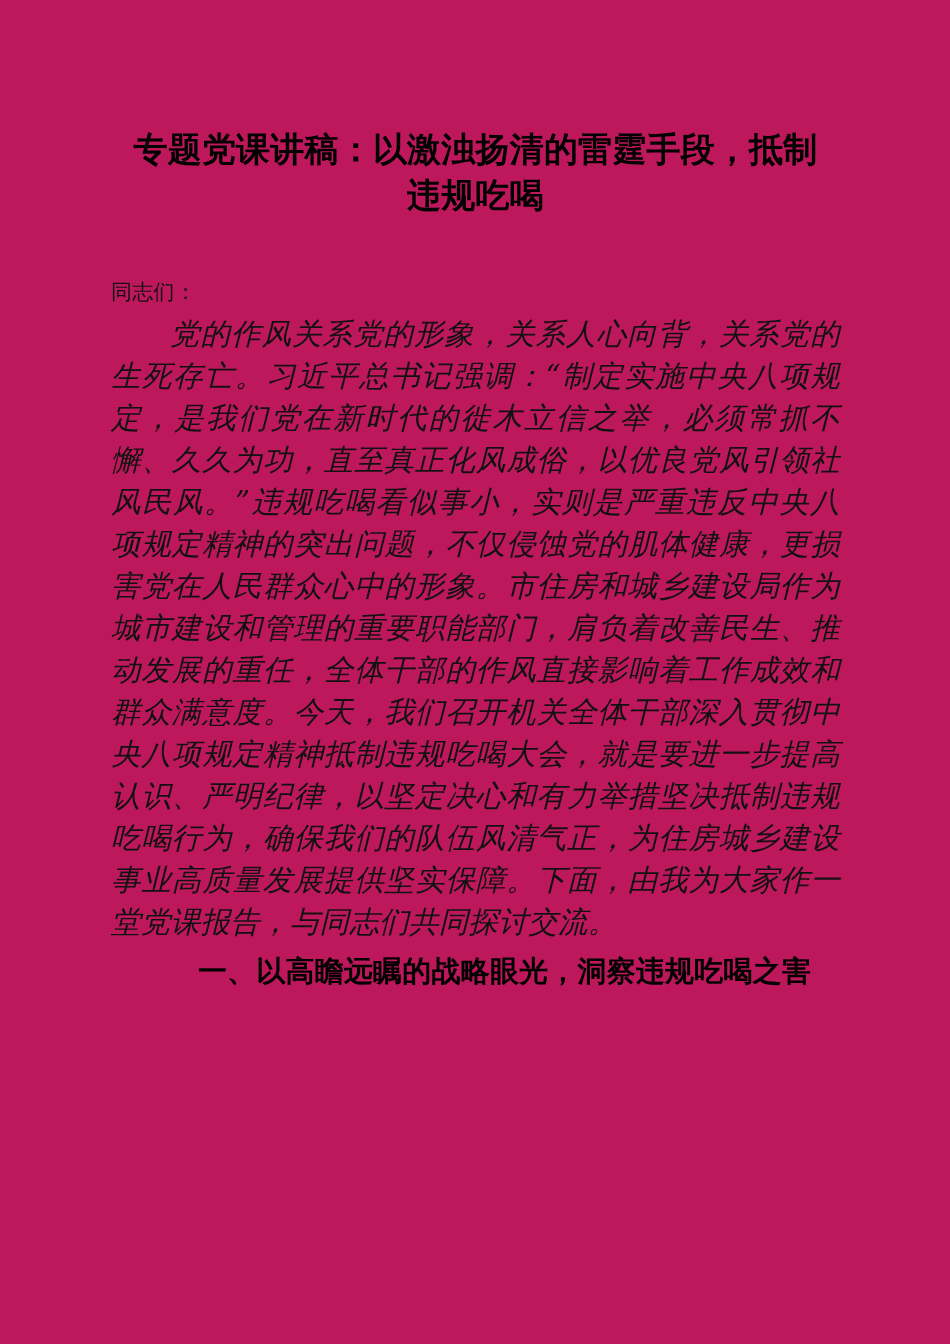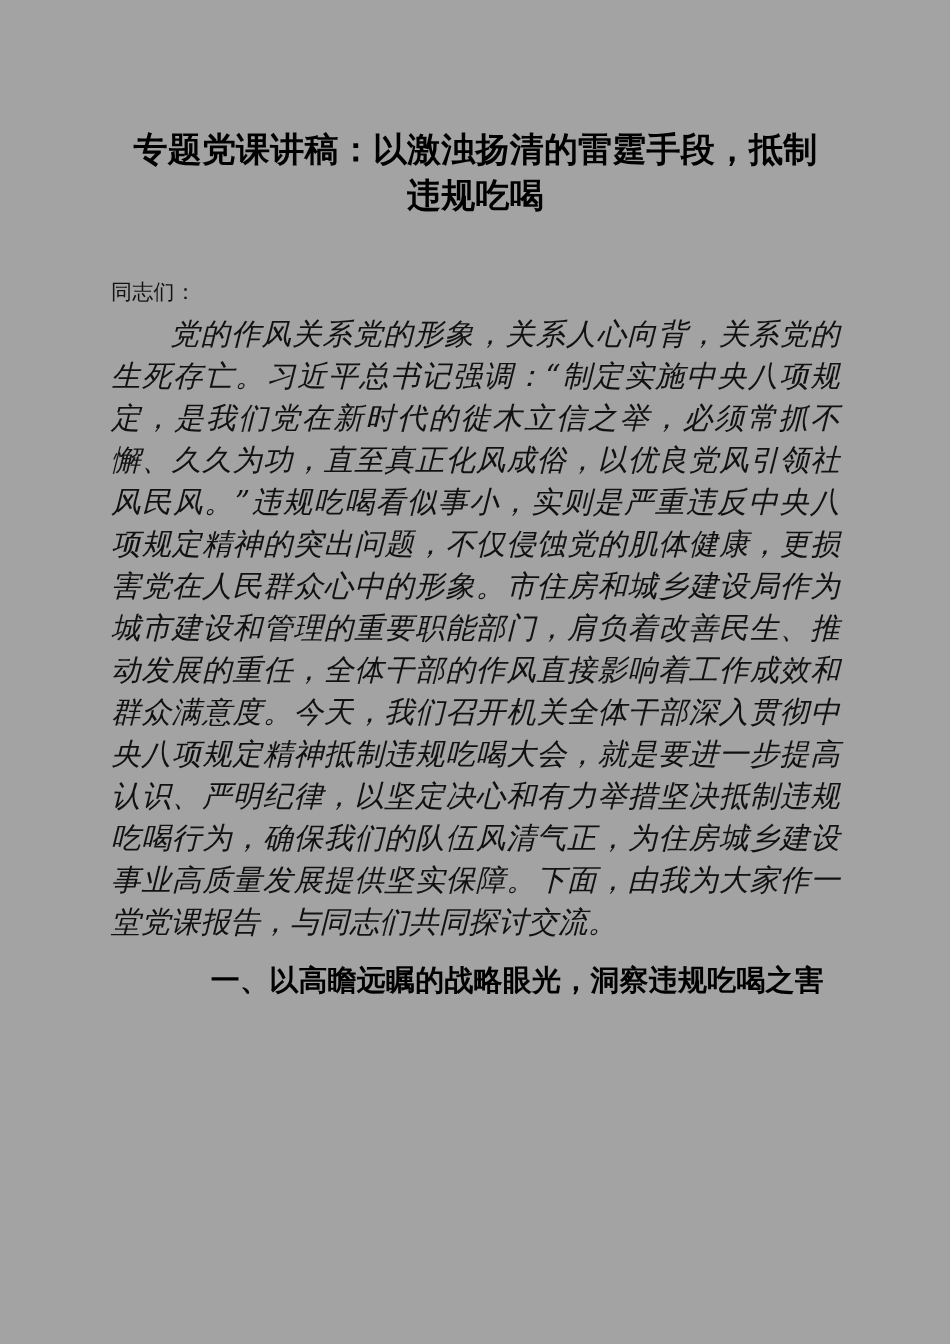--- a/index.html
+++ b/index.html
@@ -10,21 +10,21 @@
     width: 950px;
     height: 1344px;
     background: #ffffff;
     font-family: "Liberation Serif", "DejaVu Serif", serif;
     -webkit-font-smoothing: antialiased;
   }
   .page {
     position: relative;
     width: 950px;
     height: 1344px;
-    background: #a3a3a3;
+    background: #be185d;
     box-sizing: border-box;
     overflow: hidden;
   }
   .content {
     position: absolute;
     left: 111px;
     top: 0;
     width: 729px;
   }
   .doc-title {
@@ -63,23 +63,23 @@
     word-break: break-all;
     letter-spacing: 0.3px;
     font-style: italic;
   }
   .section-heading {
     font-family: "DejaVu Sans", "Liberation Sans", sans-serif;
     font-weight: bold;
     font-size: 29px;
     line-height: 42px;
     color: #000000;
-    margin: 16px;
+    margin: 7px;
     text-indent: 2em;
-    text-align: right;
+    text-align: center;
     word-break: break-all;
     letter-spacing: 0.2px;
   }
 </style>
 </head>
 <body>
 
 <div class="page">
   <div class="content">
 

